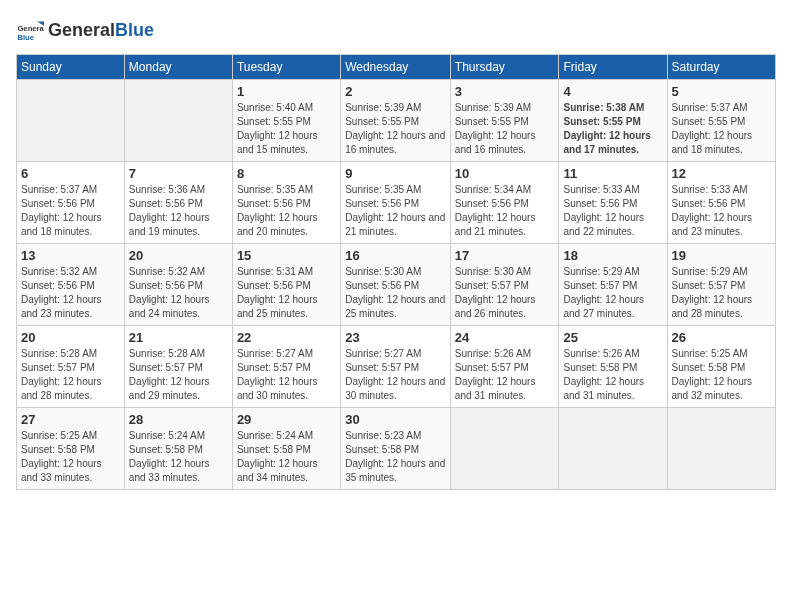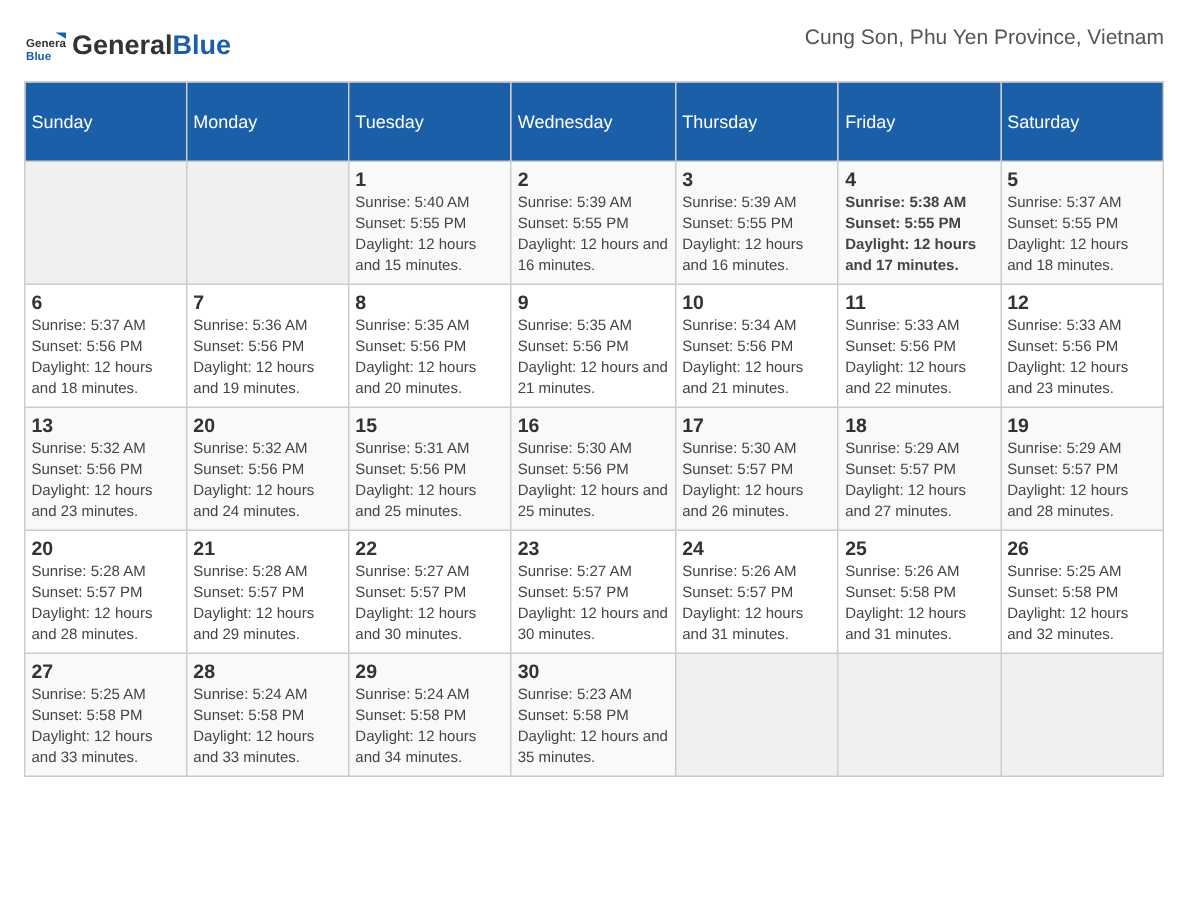--- a/index.html
+++ b/index.html
@@ -38,21 +38,21 @@
       color: #555;
     }
     table {
       width: 100%;
       border-collapse: collapse;
       font-size: 10.5px;
     }
     thead tr th {
       background-color: #1a5fa8;
       color: #fff;
-      padding: 19px 4px;
+      padding: 5px 4px;
       text-align: left;
       font-size: 12px;
       font-weight: normal;
       border: 1px solid #ccc;
     }
     tbody tr td {
       border: 1px solid #ccc;
       vertical-align: top;
       padding: 4px;
       width: 113px;
@@ -86,21 +86,20 @@
     <svg class="logo-icon" viewBox="0 0 40 40">
       <text x="2" y="22" font-size="11" font-weight="bold" fill="#333">General</text>
       <text x="2" y="34" font-size="11" font-weight="bold" fill="#1a5fa8">Blue</text>
       <polygon points="30,8 40,14 40,8" fill="#1a5fa8"></polygon>
     </svg>
     <div>
       <span style="font-size:18px;font-weight:bold;color:#333;">General</span><span style="font-size:18px;font-weight:bold;color:#1a5fa8;">Blue</span>
     </div>
   </div>
   <div class="title-area">
-    <div class="subtitle">Cung Son, Phu Yen Province, Vietnam</div>
   </div>
 </div>
 
 <table>
   <thead>
     <tr>
     <th>Sunday</th>
         <th>Monday</th>
         <th>Tuesday</th>
         <th>Wednesday</th>

